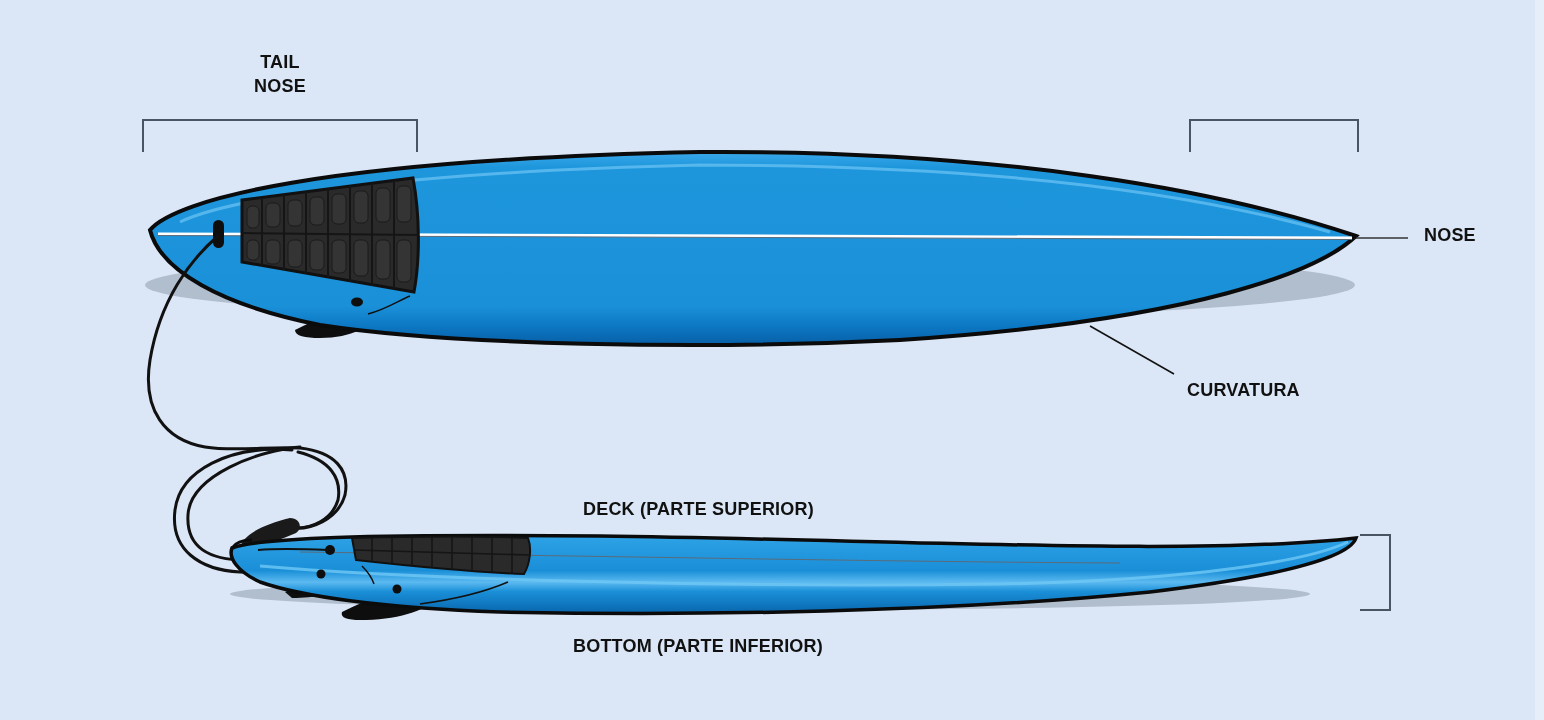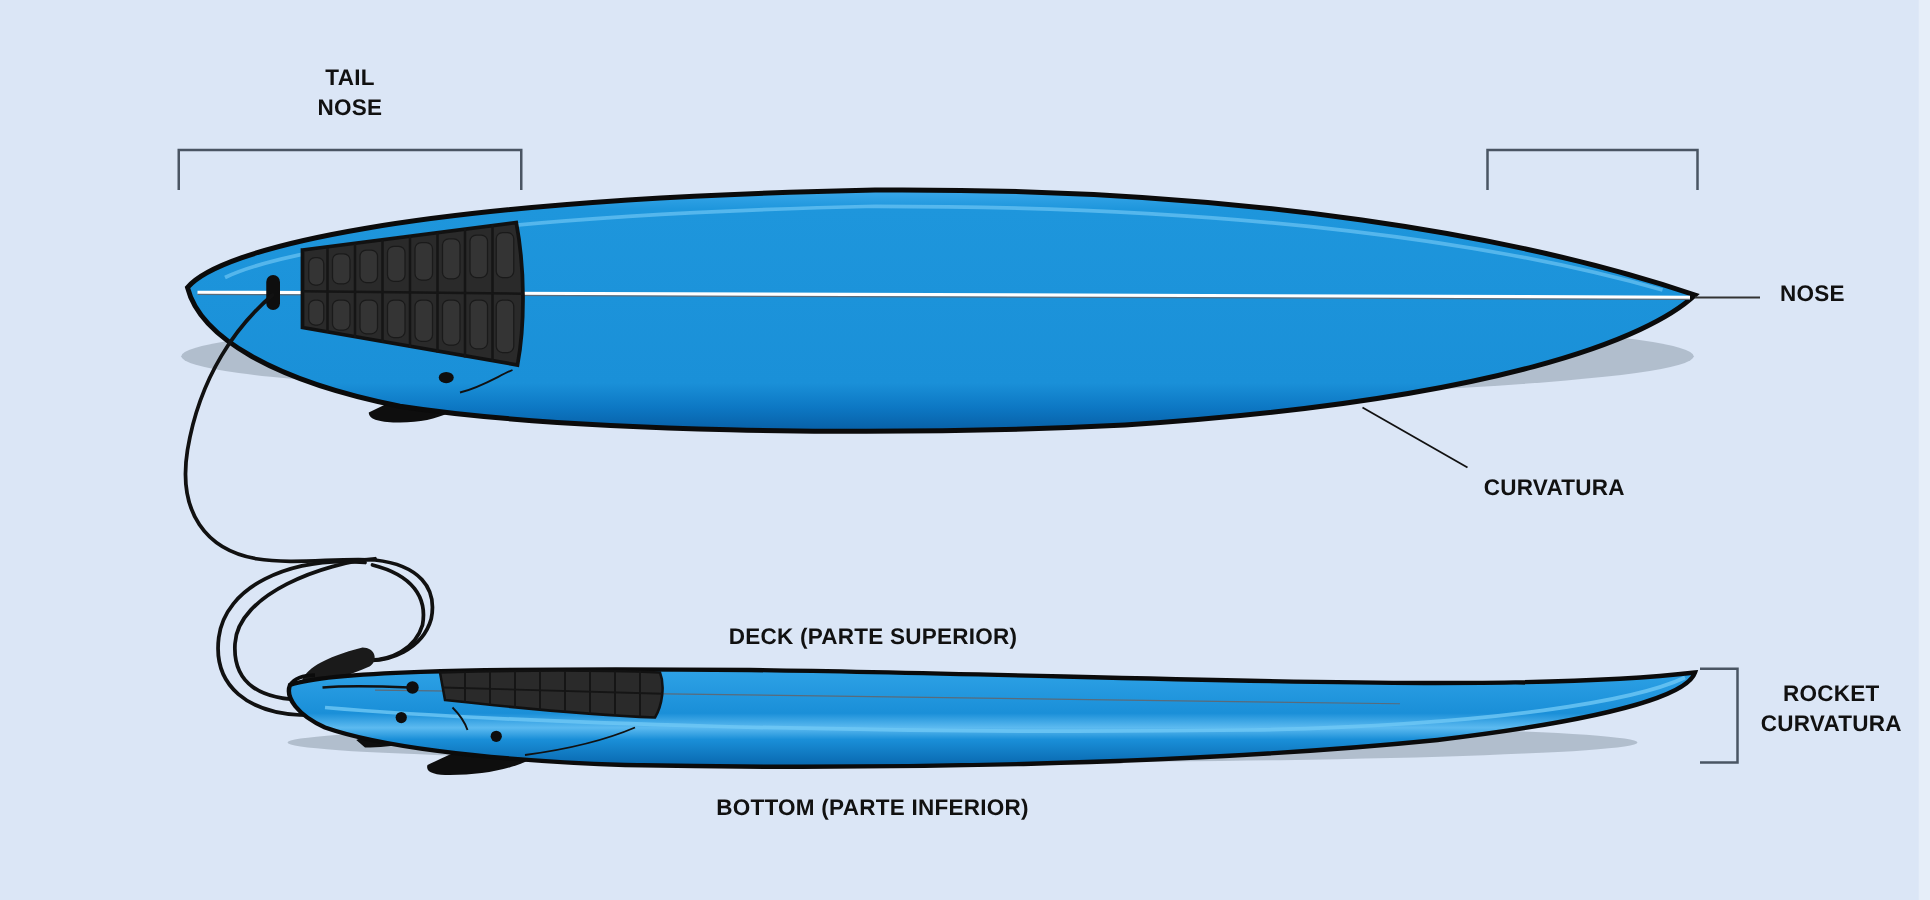--- a/index.html
+++ b/index.html
@@ -163,17 +163,13 @@
 
 
   <div class="label" style="left:1424px; top:223px;">NOSE</div>
 
   <div class="label" style="left:1187px; top:378px;">CURVATURA</div>
 
   <div class="label" style="left:583px; top:497px;">DECK (PARTE SUPERIOR)</div>
 
   <div class="label" style="left:573px; top:634px;">BOTTOM (PARTE INFERIOR)</div>
 
-  <div class="label" style="left:1400px; top:543px; width:130px;">
-    <span>ROCKET</span>
-    <span>CURVATURA</span>
-  </div>
 </div>
 
 </body></html>

